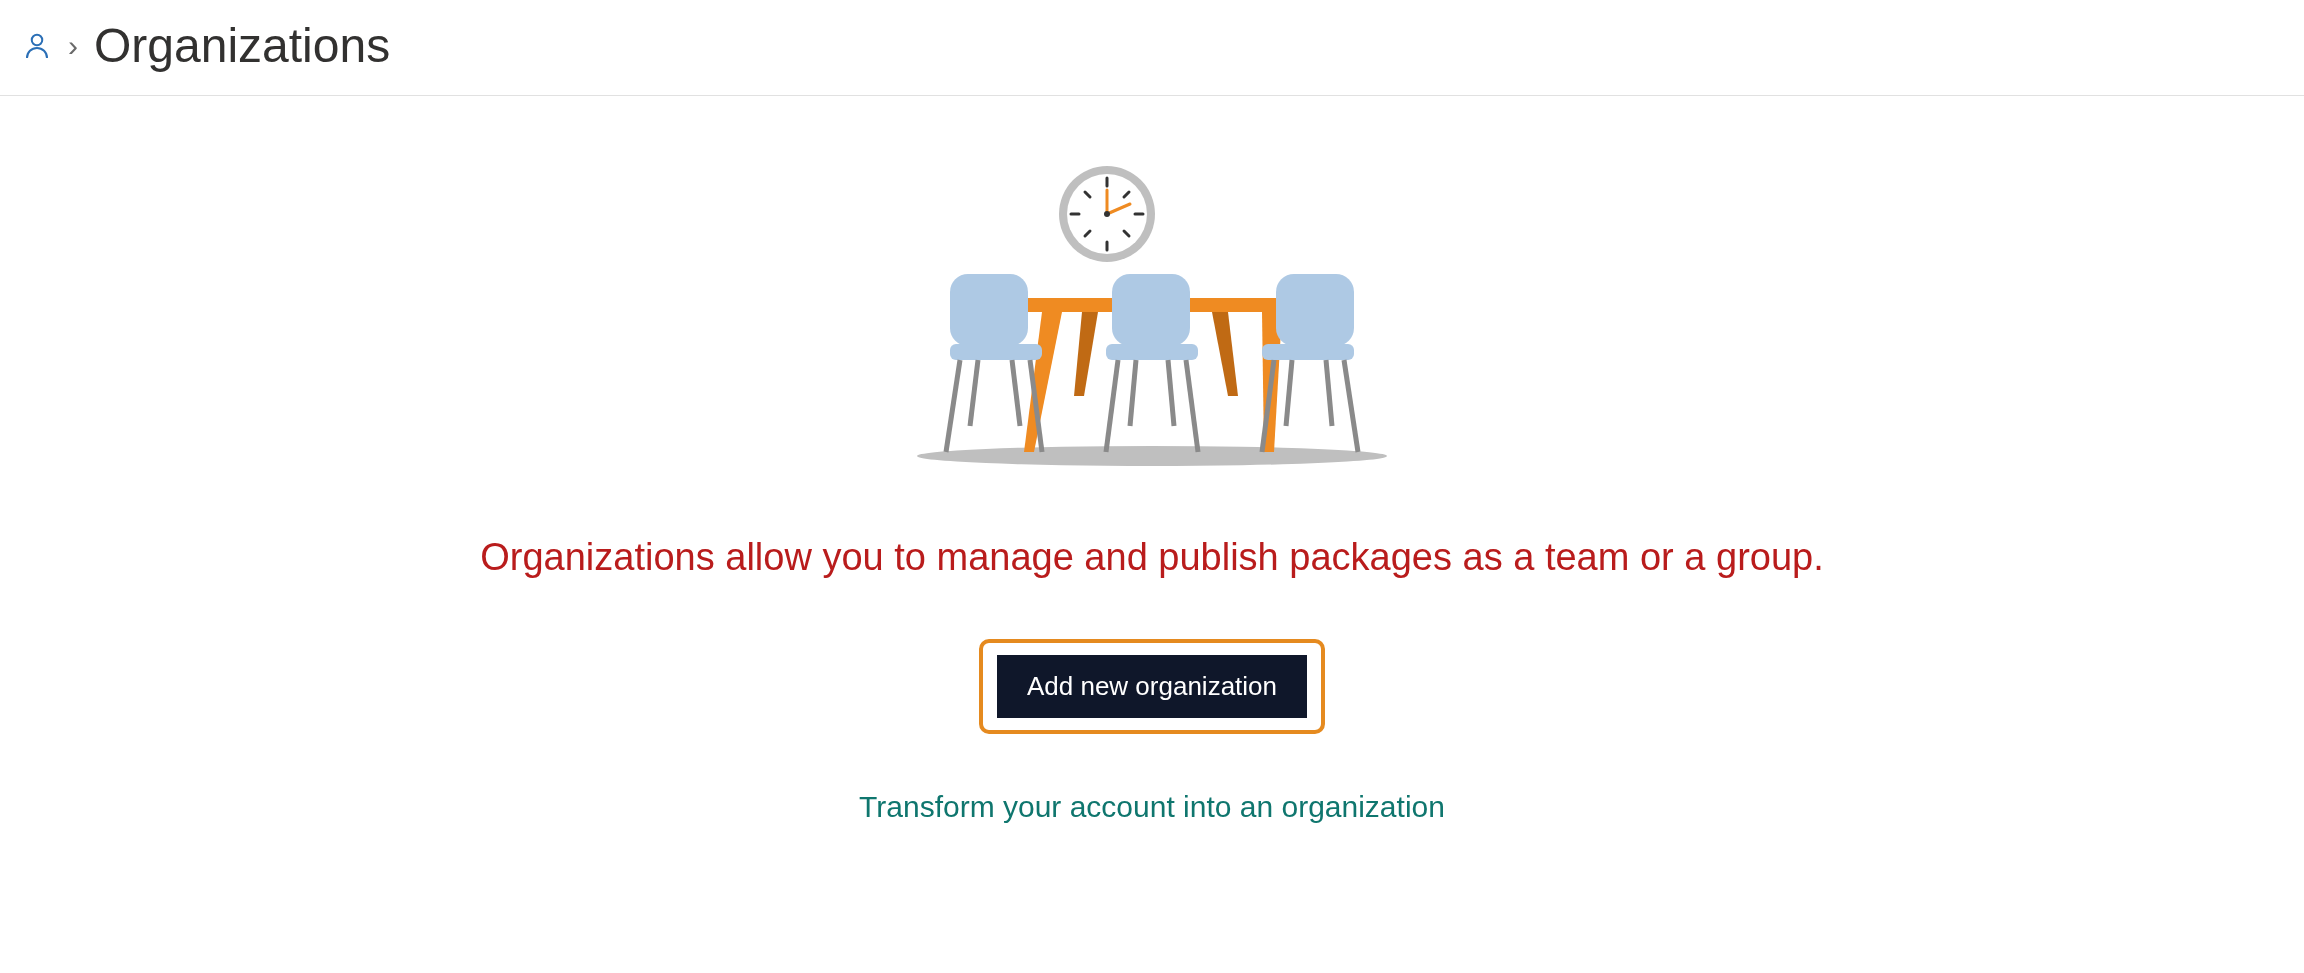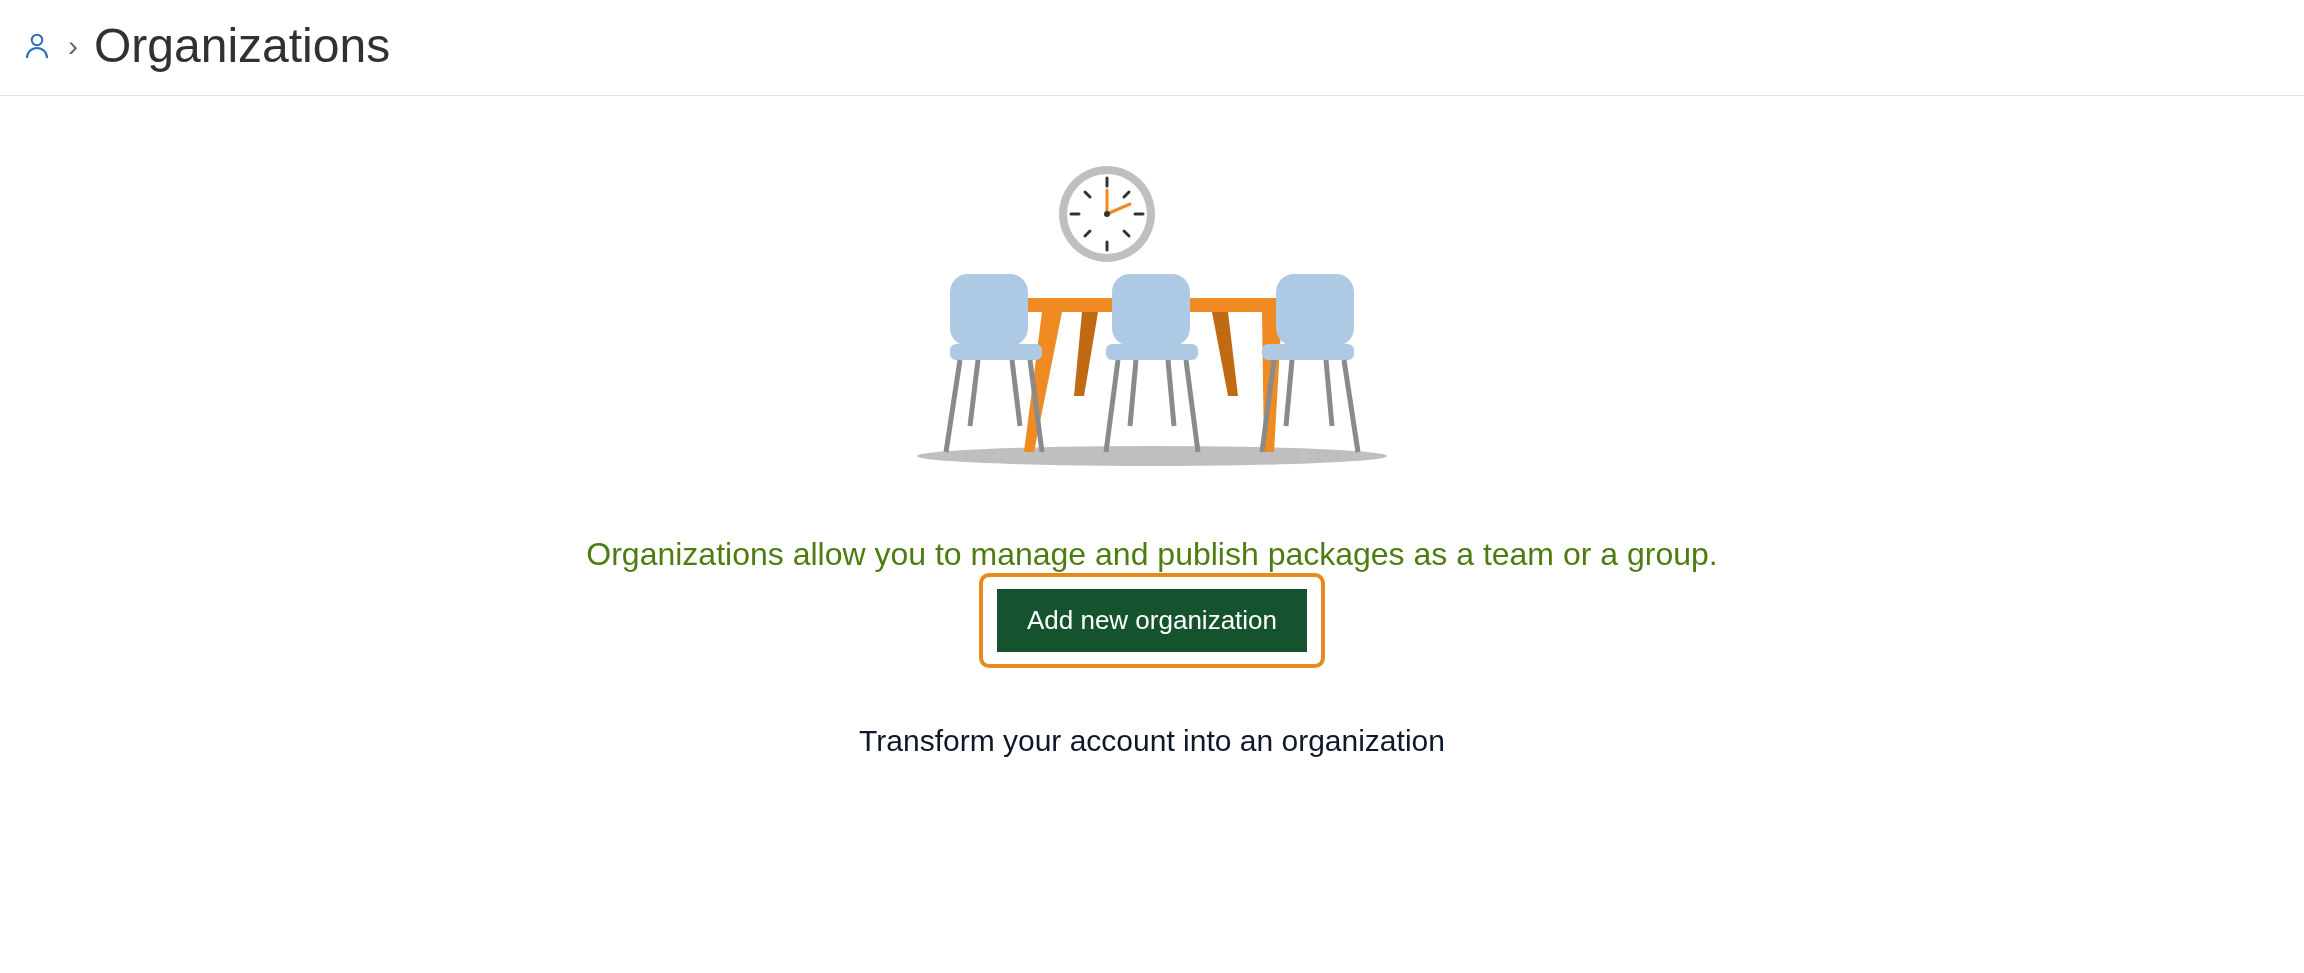--- a/index.html
+++ b/index.html
@@ -44,47 +44,48 @@
       padding-top: 70px;
     }
 
     .illustration {
       margin: 0 auto 70px auto;
       width: 480px;
       height: 300px;
     }
 
     .desc {
-      font-size: 32px;
-      color: #4d7c0f;
+      font-size: 38px;
+      color: #b91c1c;
+      margin-bottom: 60px;
       font-weight: 400;
     }
 
     .cta-wrap {
       display: inline-block;
       border: 4px solid #e58a1f;
       border-radius: 10px;
       padding: 12px 14px;
       margin-bottom: 56px;
     }
 
     .cta-button {
-      background: #14532d;
+      background: #0f172a;
       color: #fff;
       border: none;
       font-size: 26px;
       font-weight: 400;
       padding: 16px 30px;
       cursor: pointer;
       font-family: inherit;
     }
 
     .transform-link {
       display: inline-block;
-      color: #0f172a;
+      color: #0f766e;
       font-size: 30px;
       text-decoration: none;
       cursor: pointer;
     }
   </style>
 </head>
 <body>
 
 <div class="header">
   <span class="person-icon">

